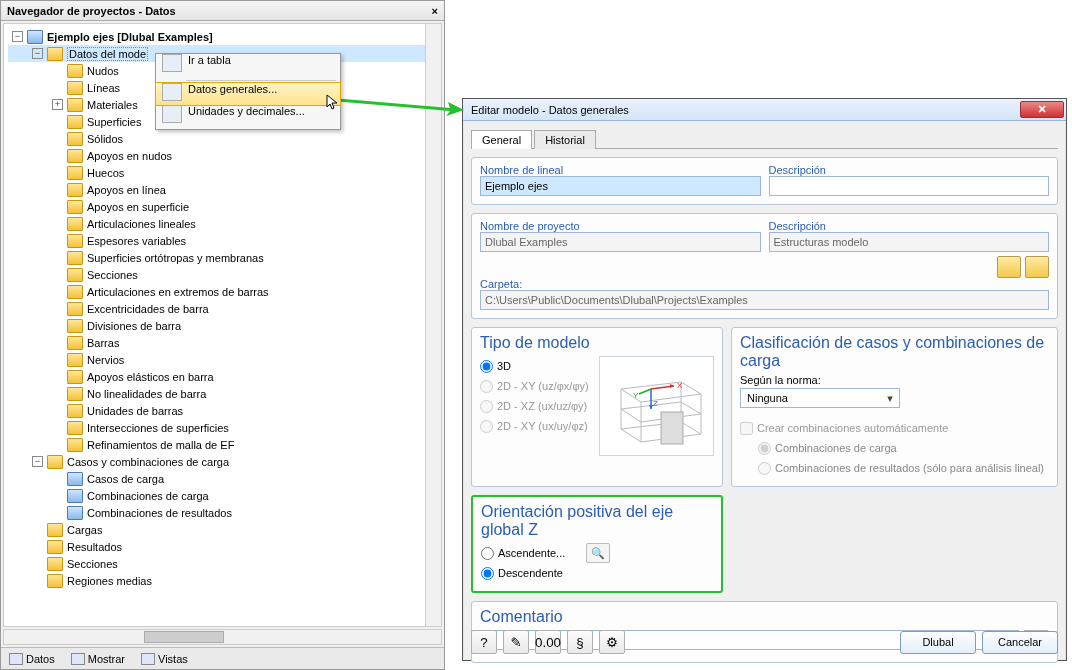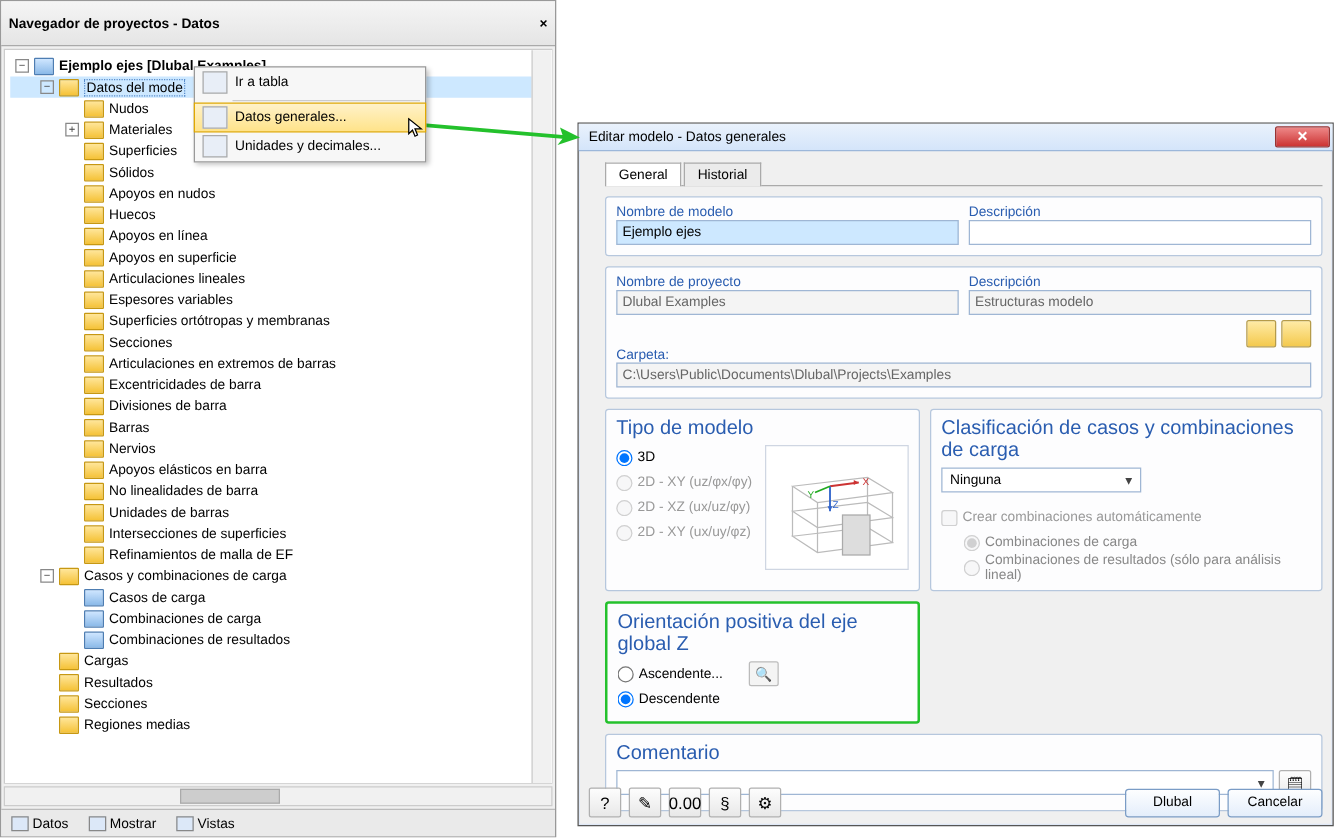--- a/index.html
+++ b/index.html
@@ -1,18 +1,18 @@
 <!DOCTYPE html>
 <html><head>
 <meta charset="utf-8">
 <style>
 * { box-sizing: border-box; margin: 0; padding: 0; }
 body { font-family: Tahoma, sans-serif; font-size: 11px; color: #000; background: #fff; width: 1072px; height: 670px; position: relative; }
 .panel { background: #f0f0f0; border: 1px solid #999; }
-.titlebar { background: linear-gradient(#f5f5f5,#e5e5e5); border-bottom: 1px solid #aaa; padding: 3px 6px; font-weight: bold; display: flex; justify-content: space-between; align-items: center; height: 36px; }
+.titlebar { background: linear-gradient(#f5f5f5,#e5e5e5); border-bottom: 1px solid #aaa; padding: 3px 6px; font-weight: bold; display: flex; justify-content: space-between; align-items: center; height: 20px; }
 .close-x { font-family: Arial; cursor: pointer; }
 
 
 .navigator { position: absolute; top: 0; left: 0; width: 445px; height: 670px; display: flex; flex-direction: column; }
 .tree-wrap { flex: 1; background: #fff; border: 1px solid #ccc; margin: 2px; overflow: auto; position: relative; }
 .tree { padding: 4px; }
 .tree-row { display: flex; align-items: center; height: 17px; white-space: nowrap; padding-left: 0; cursor: pointer; }
 .tree-row.l1 { padding-left: 4px; }
 .tree-row.l2 { padding-left: 24px; }
 .tree-row.l3 { padding-left: 44px; }
@@ -26,34 +26,34 @@
 .selected .tree-text { border: 1px dotted #5a8dcc; padding: 0 1px; text-align: right; }
 .scroll-v { position: absolute; right: 0; top: 0; width: 16px; height: 620px; background: #f1f1f1; border-left: 1px solid #ccc; }
 .hscroll { height: 16px; background: #f1f1f1; border: 1px solid #ccc; margin: 0 2px 2px; position: relative; }
 .hscroll .thumb { position: absolute; left: 140px; top: 1px; width: 80px; height: 12px; background: #cdcdcd; border: 1px solid #aaa; }
 .bottom-tabs { display: flex; border-top: 1px solid #bbb; background: #eaeaea; height: 22px; align-items: center; padding: 0 4px; gap: 8px; }
 .bottom-tab { display: flex; align-items: center; gap: 3px; padding: 2px 4px; cursor: pointer; }
 .bottom-tab .ic { width: 14px; height: 12px; border: 1px solid #888; background: #dce8f8; }
 
 
 .ctx-menu { position: absolute; left: 155px; top: 53px; width: 186px; background: #f7f7f7; border: 1px solid #999; box-shadow: 2px 2px 4px rgba(0,0,0,.25); z-index: 5; }
-.ctx-item { display: flex; align-items: center; height: 24px; padding: 0 6px; cursor: pointer; }
+.ctx-item { display: flex; align-items: flex-start; height: 24px; padding: 0 6px; cursor: pointer; }
 .ctx-item .micn { width: 20px; height: 18px; margin-right: 6px; border: 1px solid #aaa; background: #e8eef7; display: inline-block; }
 .ctx-item.hover { background: linear-gradient(#fff2c9,#ffe38a); border: 1px solid #e0a800; margin: -1px; padding-left: 6px; }
 .ctx-sep { height: 1px; background: #ccc; margin: 2px 4px 2px 30px; }
 .cursor-arrow { position: absolute; left: 326px; top: 94px; width: 14px; height: 18px; z-index: 6; }
 
 
 .green-arrow { position: absolute; left: 330px; top: 94px; width: 136px; height: 22px; z-index: 4; pointer-events: none; }
 
 
 .dialog { position: absolute; left: 462px; top: 98px; width: 605px; height: 563px; background: #f0f0f0; border: 1px solid #555; box-shadow: 0 0 0 1px #dfe8f6 inset; }
 .dlg-title { height: 22px; background: linear-gradient(#eaf2fc,#d4e5fa); border-bottom: 1px solid #9cb7da; display: flex; align-items: center; justify-content: space-between; padding: 0 2px 0 8px; }
 .dlg-close { width: 44px; height: 17px; background: linear-gradient(#e88,#c33); border: 1px solid #933; border-radius: 2px; display: flex; align-items: center; justify-content: center; color: #fff; font-weight: bold; cursor: pointer; }
-.dlg-body { padding: 8px; margin-left: 13px; }
+.dlg-body { padding: 8px; }
 .tabs-bar { display: flex; border-bottom: 1px solid #aaa; }
 .tab { padding: 3px 10px; border: 1px solid #aaa; border-bottom: none; background: #ebebeb; margin-right: 2px; cursor: pointer; position: relative; top: 1px; }
 .tab.active { background: #fff; }
 .group { border: 1px solid #b6c7dd; border-radius: 3px; margin-top: 8px; padding: 6px 8px 8px; background: #fdfdfe; position: relative; }
 .group-label { color: #2a5db0; font-size: 16px; margin-bottom: 4px; }
 .row { display: flex; gap: 8px; }
 .col { flex: 1; }
 .field-label { color: #2a5db0; }
 .text-input { width: 100%; border: 1px solid #9fb6d4; padding: 2px 4px; height: 20px; font: inherit; }
 .text-input[readonly] { background: #f4f4f4; color: #666; }
@@ -91,20 +91,25 @@
         <span class="ticon folder"></span>
         <span class="tree-text">Datos del mode</span>
       </div>
 
       <div class="tree-row l3">
           <span class="expander none"></span>
           <span class="ticon folder"></span>
           <span class="tree-text">Nudos</span>
         </div>
       <div class="tree-row l3">
+          <span class="expander none"></span>
+          <span class="ticon folder"></span>
+          <span class="tree-text">Líneas</span>
+        </div>
+      <div class="tree-row l3">
           <span class="expander">+</span>
           <span class="ticon folder"></span>
           <span class="tree-text">Materiales</span>
         </div>
       <div class="tree-row l3">
           <span class="expander none"></span>
           <span class="ticon folder"></span>
           <span class="tree-text">Superficies</span>
         </div>
       <div class="tree-row l3">
@@ -297,21 +302,21 @@
   </div>
   <div class="dlg-body">
     <div class="tabs-bar">
       <div class="tab active">General</div>
       <div class="tab">Historial</div>
     </div>
 
     <div class="group">
       <div class="row">
         <div class="col">
-          <div class="field-label">Nombre de modelo</div>
+          <div class="field-label">Nombre de lineal</div>
           <input class="text-input" style="background: rgb(205, 232, 255);" value="Ejemplo ejes">
         </div>
         <div class="col">
           <div class="field-label">Descripción</div>
           <input class="text-input" value="" style="">
         </div>
       </div>
     </div>
 
     <div class="group">
@@ -376,20 +381,21 @@
                   <line x1="45" y1="25" x2="33" y2="30" stroke="#2a2" stroke-width="1.5"></line>
                   <text x="27" y="34" font-size="8" fill="#2a2">Y</text>
                 </g>
                 <rect x="55" y="48" width="22" height="32" fill="#ddd" stroke="#aaa"></rect>
               </svg>
           </div>
         </div>
       </div>
       <div class="group" style="flex:1;">
         <div class="group-label">Clasificación de casos y combinaciones de carga</div>
+        <div style="margin-bottom:2px;">Según la norma:</div>
         <div class="combo" style="width:160px;">
           <span>Ninguna</span>
             <span class="arrow">▾</span>
         </div>
         <label class="radio-row" style="margin-top:10px;color:#999;">
             <input type="checkbox" disabled="" style="">
             <span>Crear combinaciones automáticamente</span>
           </label>
         <label class="sub-radio">
             <input type="radio" disabled="" checked="" style="">

